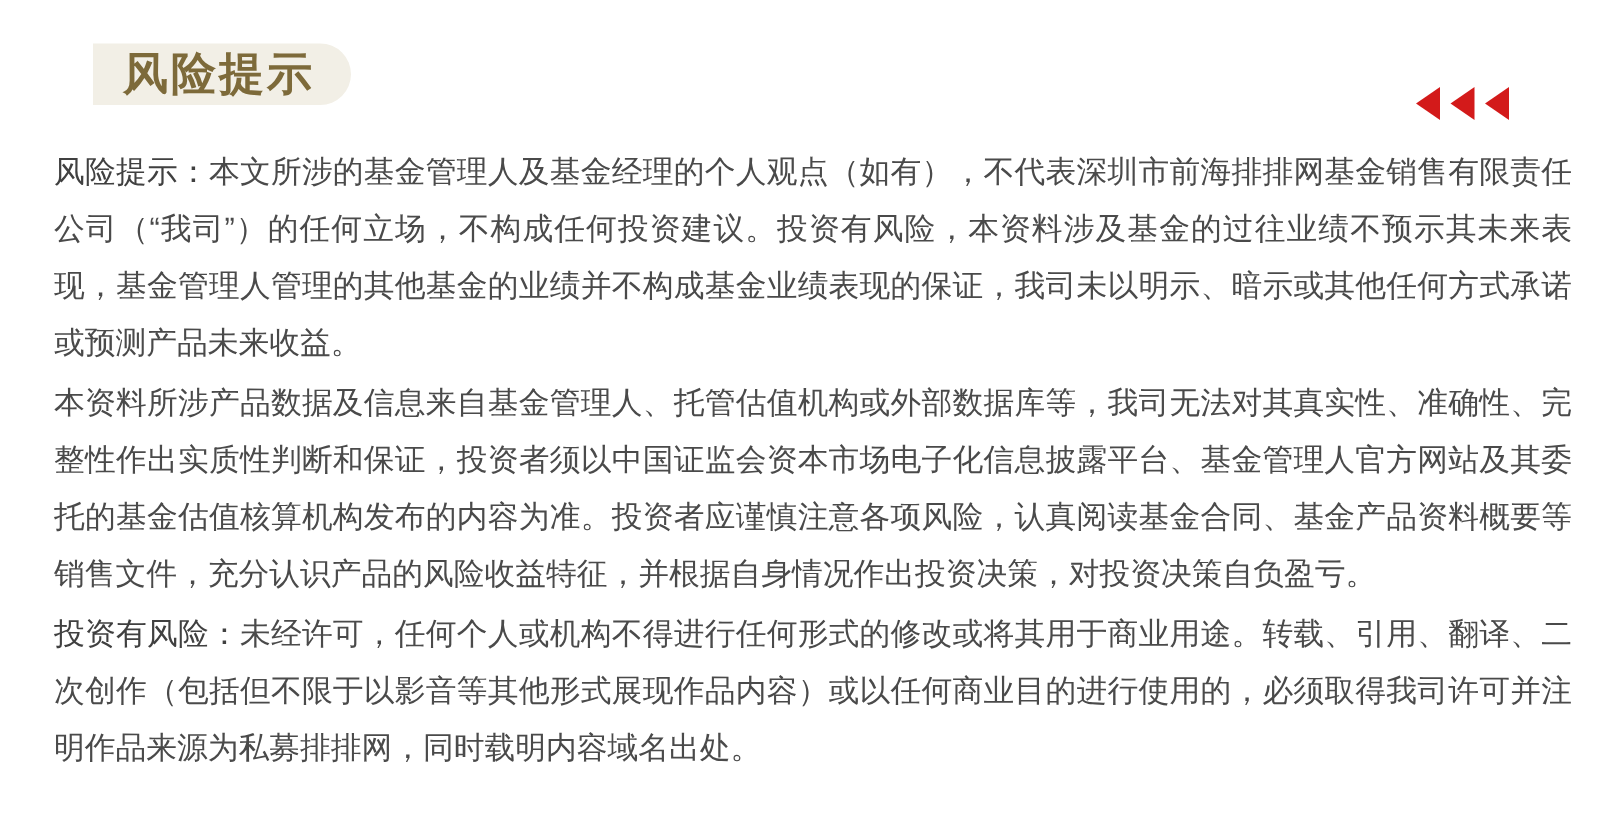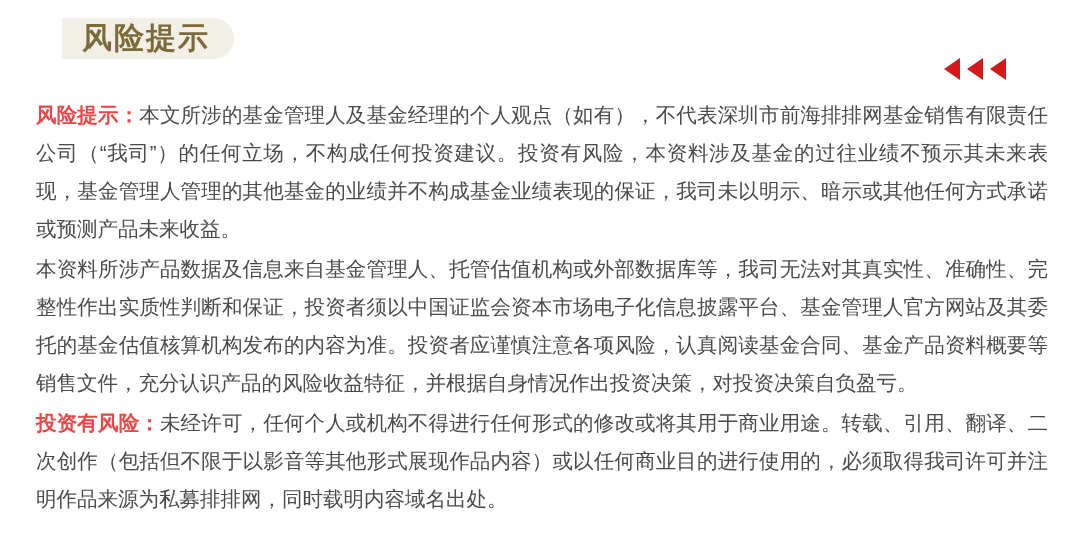--- a/index.html
+++ b/index.html
@@ -20,21 +20,21 @@
     box-sizing: border-box;
   }
 
   
   .header {
     position: absolute;
     left: 36px;
     top: 18px;
     height: 52px;
     display: flex;
-    align-items: flex-start;
+    align-items: flex-end;
     border-radius: 14px;
   }
   .header-bar {
     width: 9px;
     background: #c9a227;
     border-radius: 1px;
   }
   .header-plate {
     position: relative;
     margin-left: 17px;
@@ -82,22 +82,22 @@
   }
   .para {
     font-size: 20.5px;
     line-height: 38px;
     color: #4a4a4a;
     text-align: justify;
     text-justify: inter-ideograph;
     margin: 0 0 2px 0;
   }
   .para .lead {
-    font-weight: bold;
-    color: #ef4444;
+    font-weight: normal;
+    color: #404040;
   }
 </style>
 </head>
 <body>
 
 <div class="page">
 
   <div class="header">
     <div class="header-bar"></div>
     <div class="header-plate">

